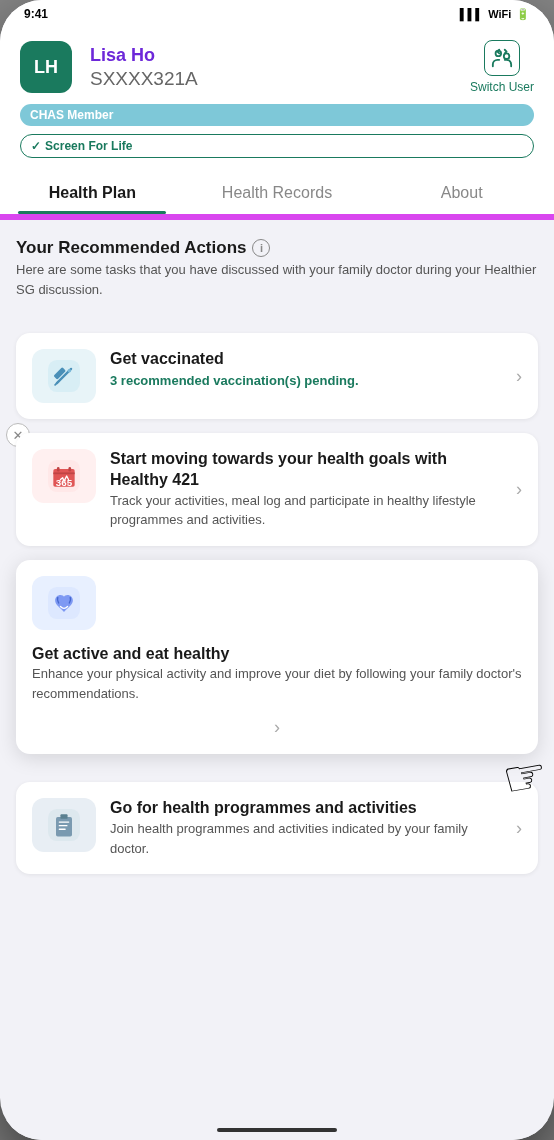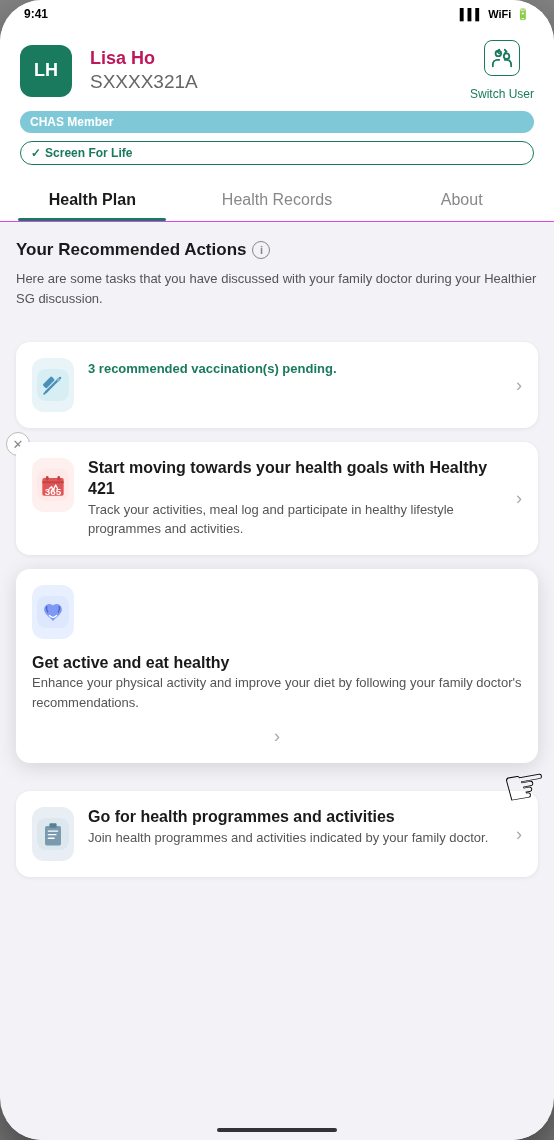--- a/index.html
+++ b/index.html
@@ -66,32 +66,32 @@
       display: flex;
       align-items: center;
       justify-content: center;
       color: #fff;
       font-size: 18px;
       font-weight: 700;
     }
     .user-name {
       font-size: 18px;
       font-weight: 700;
-      color: #be185d;
+      color: #6d28d9;
     }
     .user-id {
       font-size: 19px;
       color: #666;
       margin-top: 2px;
     }
     .switch-user-btn {
       display: flex;
       flex-direction: column;
       align-items: center;
-      gap: 11px;
+      gap: 4px;
       color: #1a7a5e;
       font-size: 12px;
       cursor: pointer;
     }
     .switch-user-icon {
       width: 36px;
       height: 36px;
       border: 1.5px solid #1a7a5e;
       border-radius: 8px;
       display: flex;
@@ -124,21 +124,21 @@
       border: 1.5px solid #1a7a5e;
       display: flex;
       align-items: center;
       gap: 4px;
     }
     .badge-sfl .check { color: #1a7a5e; }
 
     
     .tabs {
       display: flex;
-      border-bottom: 1px solid #d946ef;
+      border-bottom: 6px solid #d946ef;
       background: #fff;
     }
     .tab {
       flex: 1;
       text-align: center;
       padding: 12px 0;
       font-size: 16px;
       color: #888;
       cursor: pointer;
       position: relative;
@@ -167,21 +167,21 @@
       flex-direction: column;
       gap: 14px;
     }
     .section-title {
       font-size: 17px;
       font-weight: 700;
       color: #1a1a1a;
       display: flex;
       align-items: center;
       gap: 6px;
-      margin-bottom: 9px;
+      margin-bottom: 2px;
     }
     .info-icon {
       width: 18px;
       height: 18px;
       border: 1.5px solid #888;
       border-radius: 50%;
       display: flex;
       align-items: center;
       justify-content: center;
       font-size: 11px;
@@ -205,21 +205,21 @@
       gap: 14px;
       position: relative;
       box-shadow: 0 1px 4px rgba(0,0,0,0.07);
     }
     .action-card.highlighted {
       box-shadow: 0 4px 20px rgba(0,0,0,0.13);
       z-index: 2;
       flex-direction: column;
     }
     .card-icon {
-      width: 42px;
+      width: 64px;
       height: 54px;
       border-radius: 12px;
       display: flex;
       align-items: center;
       justify-content: center;
       font-size: 26px;
       flex-shrink: 0;
     }
     .card-icon.vaccine { background: #e8f4f8; }
     .card-icon.health365 { background: #fff0f0; }
@@ -356,20 +356,21 @@
         <div class="card-icon vaccine">
           <svg width="32" height="32" viewBox="0 0 36 36" fill="none">
             <rect width="36" height="36" rx="10" fill="#d8eef5"></rect>
             <line x1="10" y1="26" x2="26" y2="10" stroke="#4a90b8" stroke-width="2.5" stroke-linecap="round"></line>
             <rect x="16" y="8" width="6" height="14" rx="1.5" transform="rotate(45 16 8)" fill="#4a90b8"></rect>
             <line x1="8" y1="28" x2="12" y2="24" stroke="#4a90b8" stroke-width="2" stroke-linecap="round"></line>
             <circle cx="24" cy="12" r="2" fill="#7ab8d8"></circle>
           </svg>
         </div>
         <div class="card-body">
+          <div class="card-title">Get vaccinated</div>
           <div class="card-subtitle">3 recommended vaccination(s) pending.</div>
         </div>
         <span class="chevron">›</span>
       </div>
 
       <div style="position:relative;">
         <div class="dismiss-btn">
           <span>✕</span>
         </div>
         <div class="action-card">

